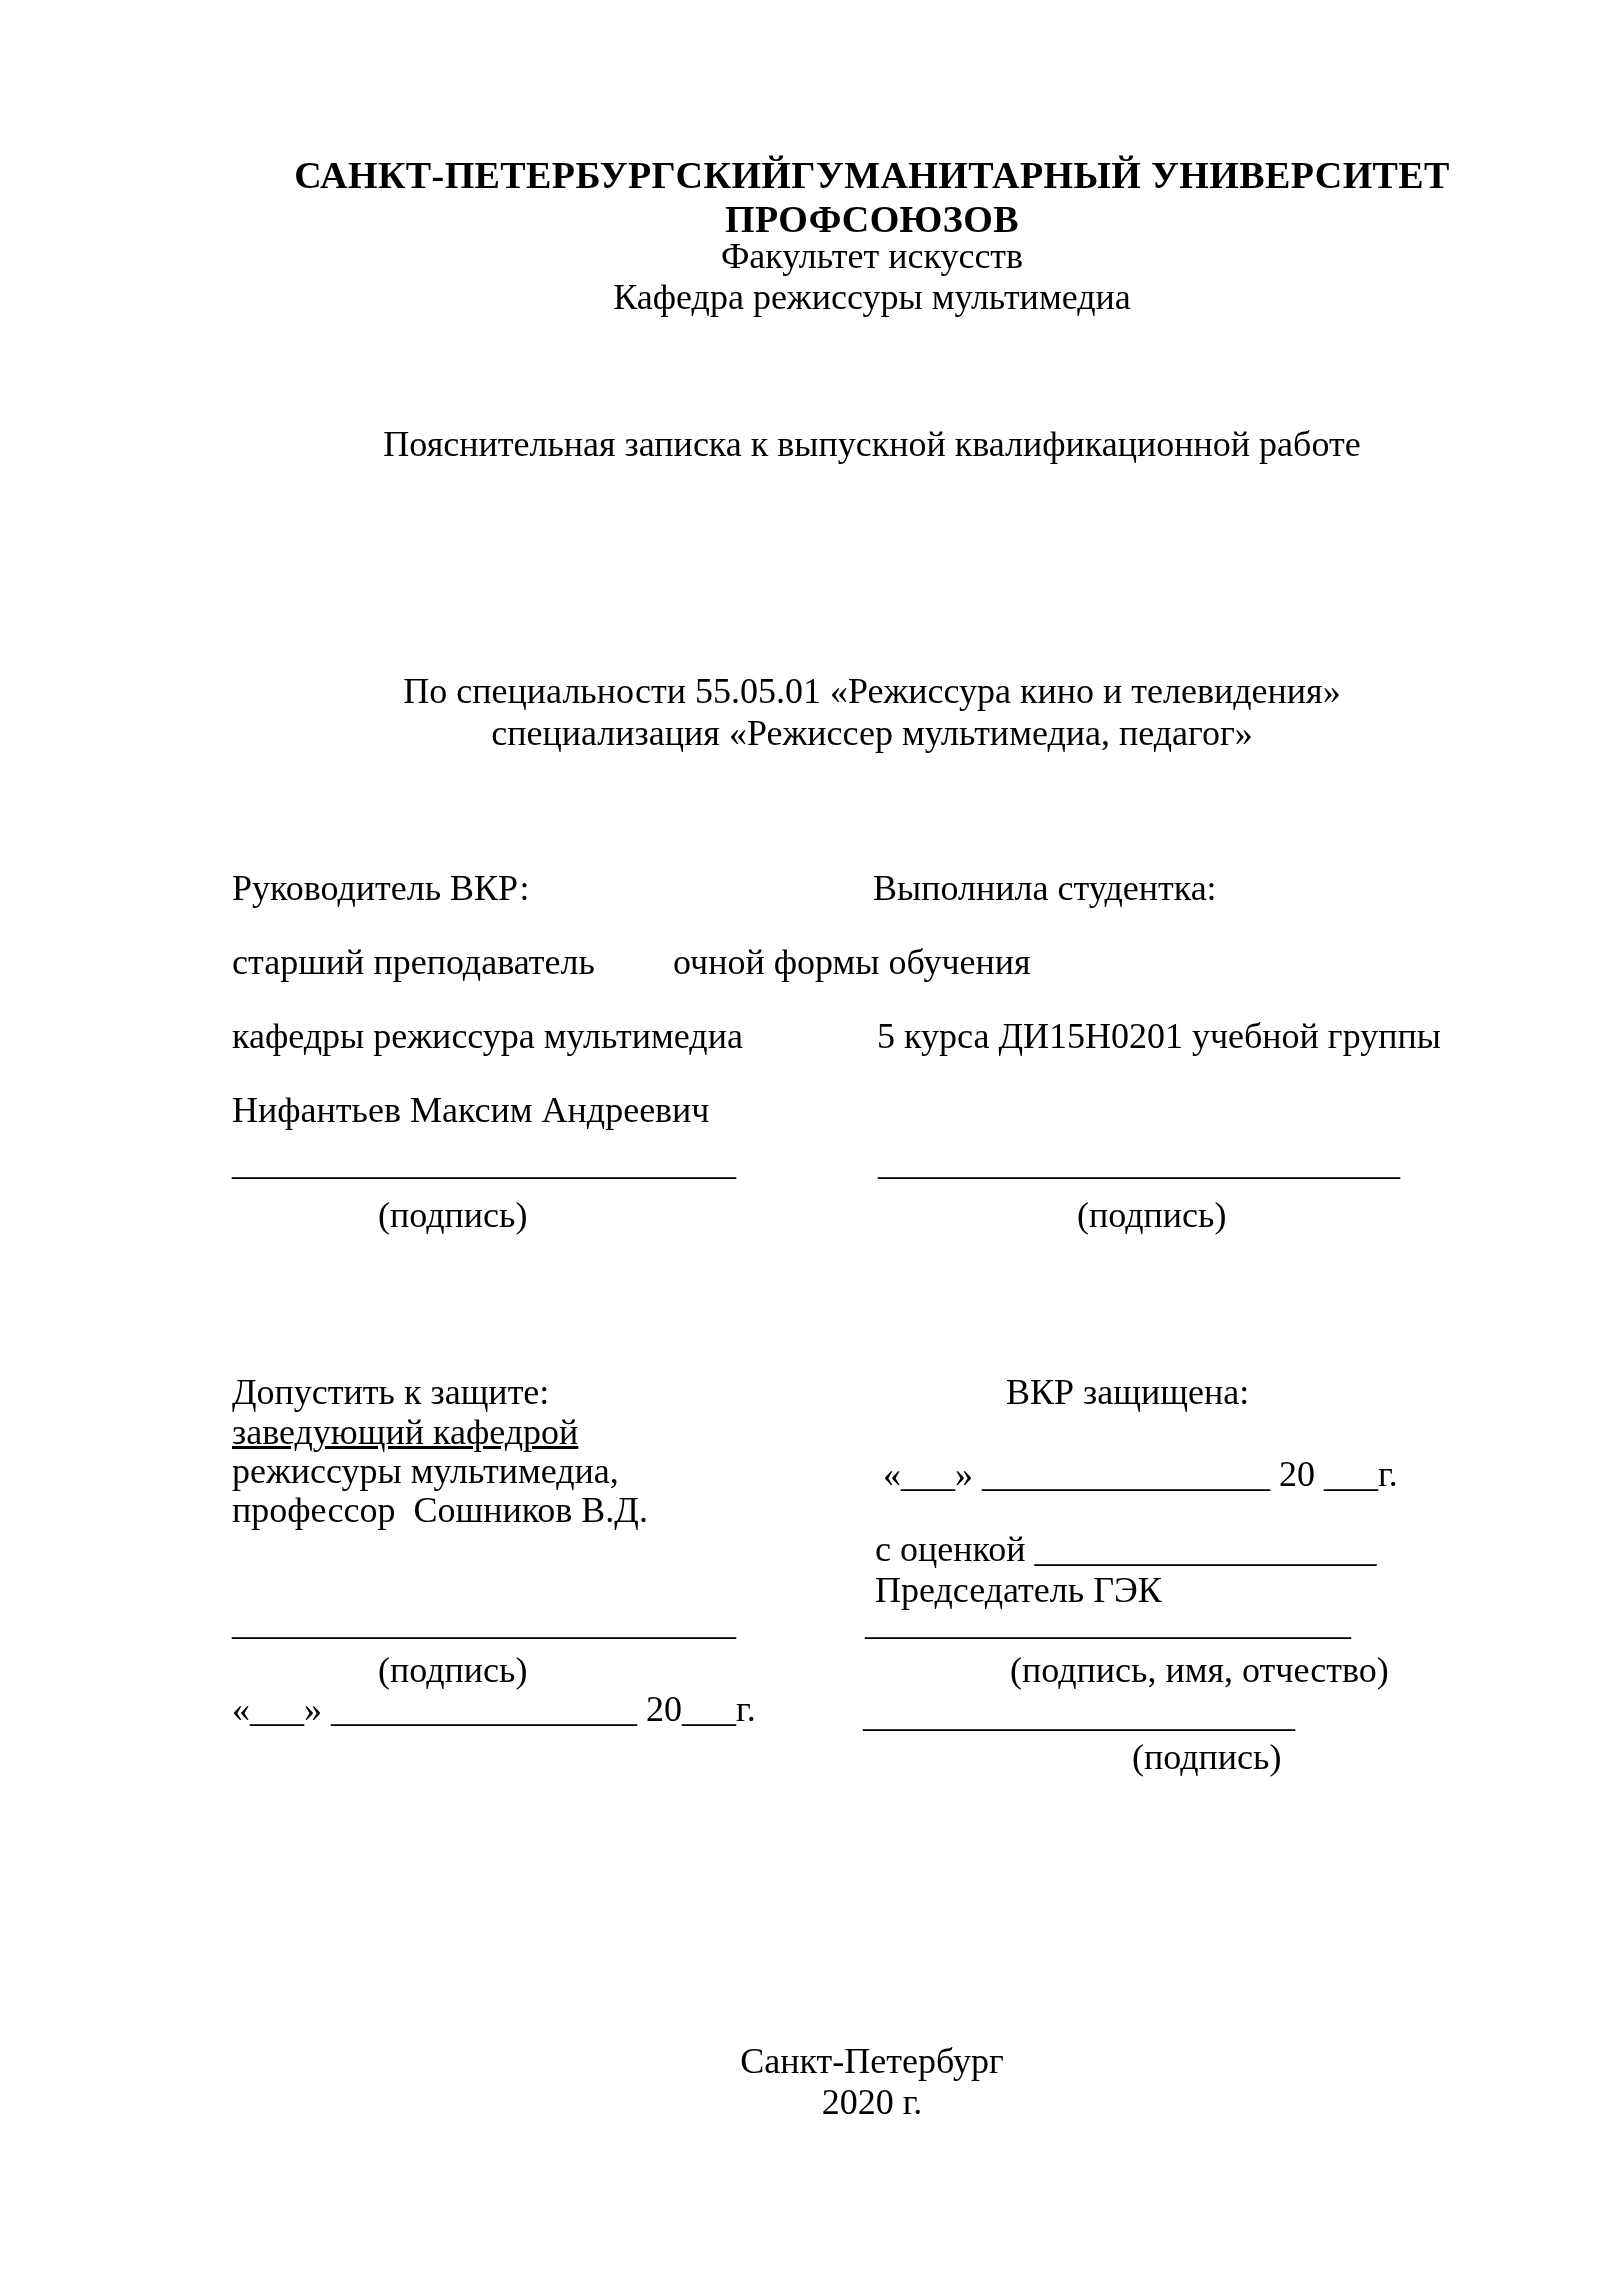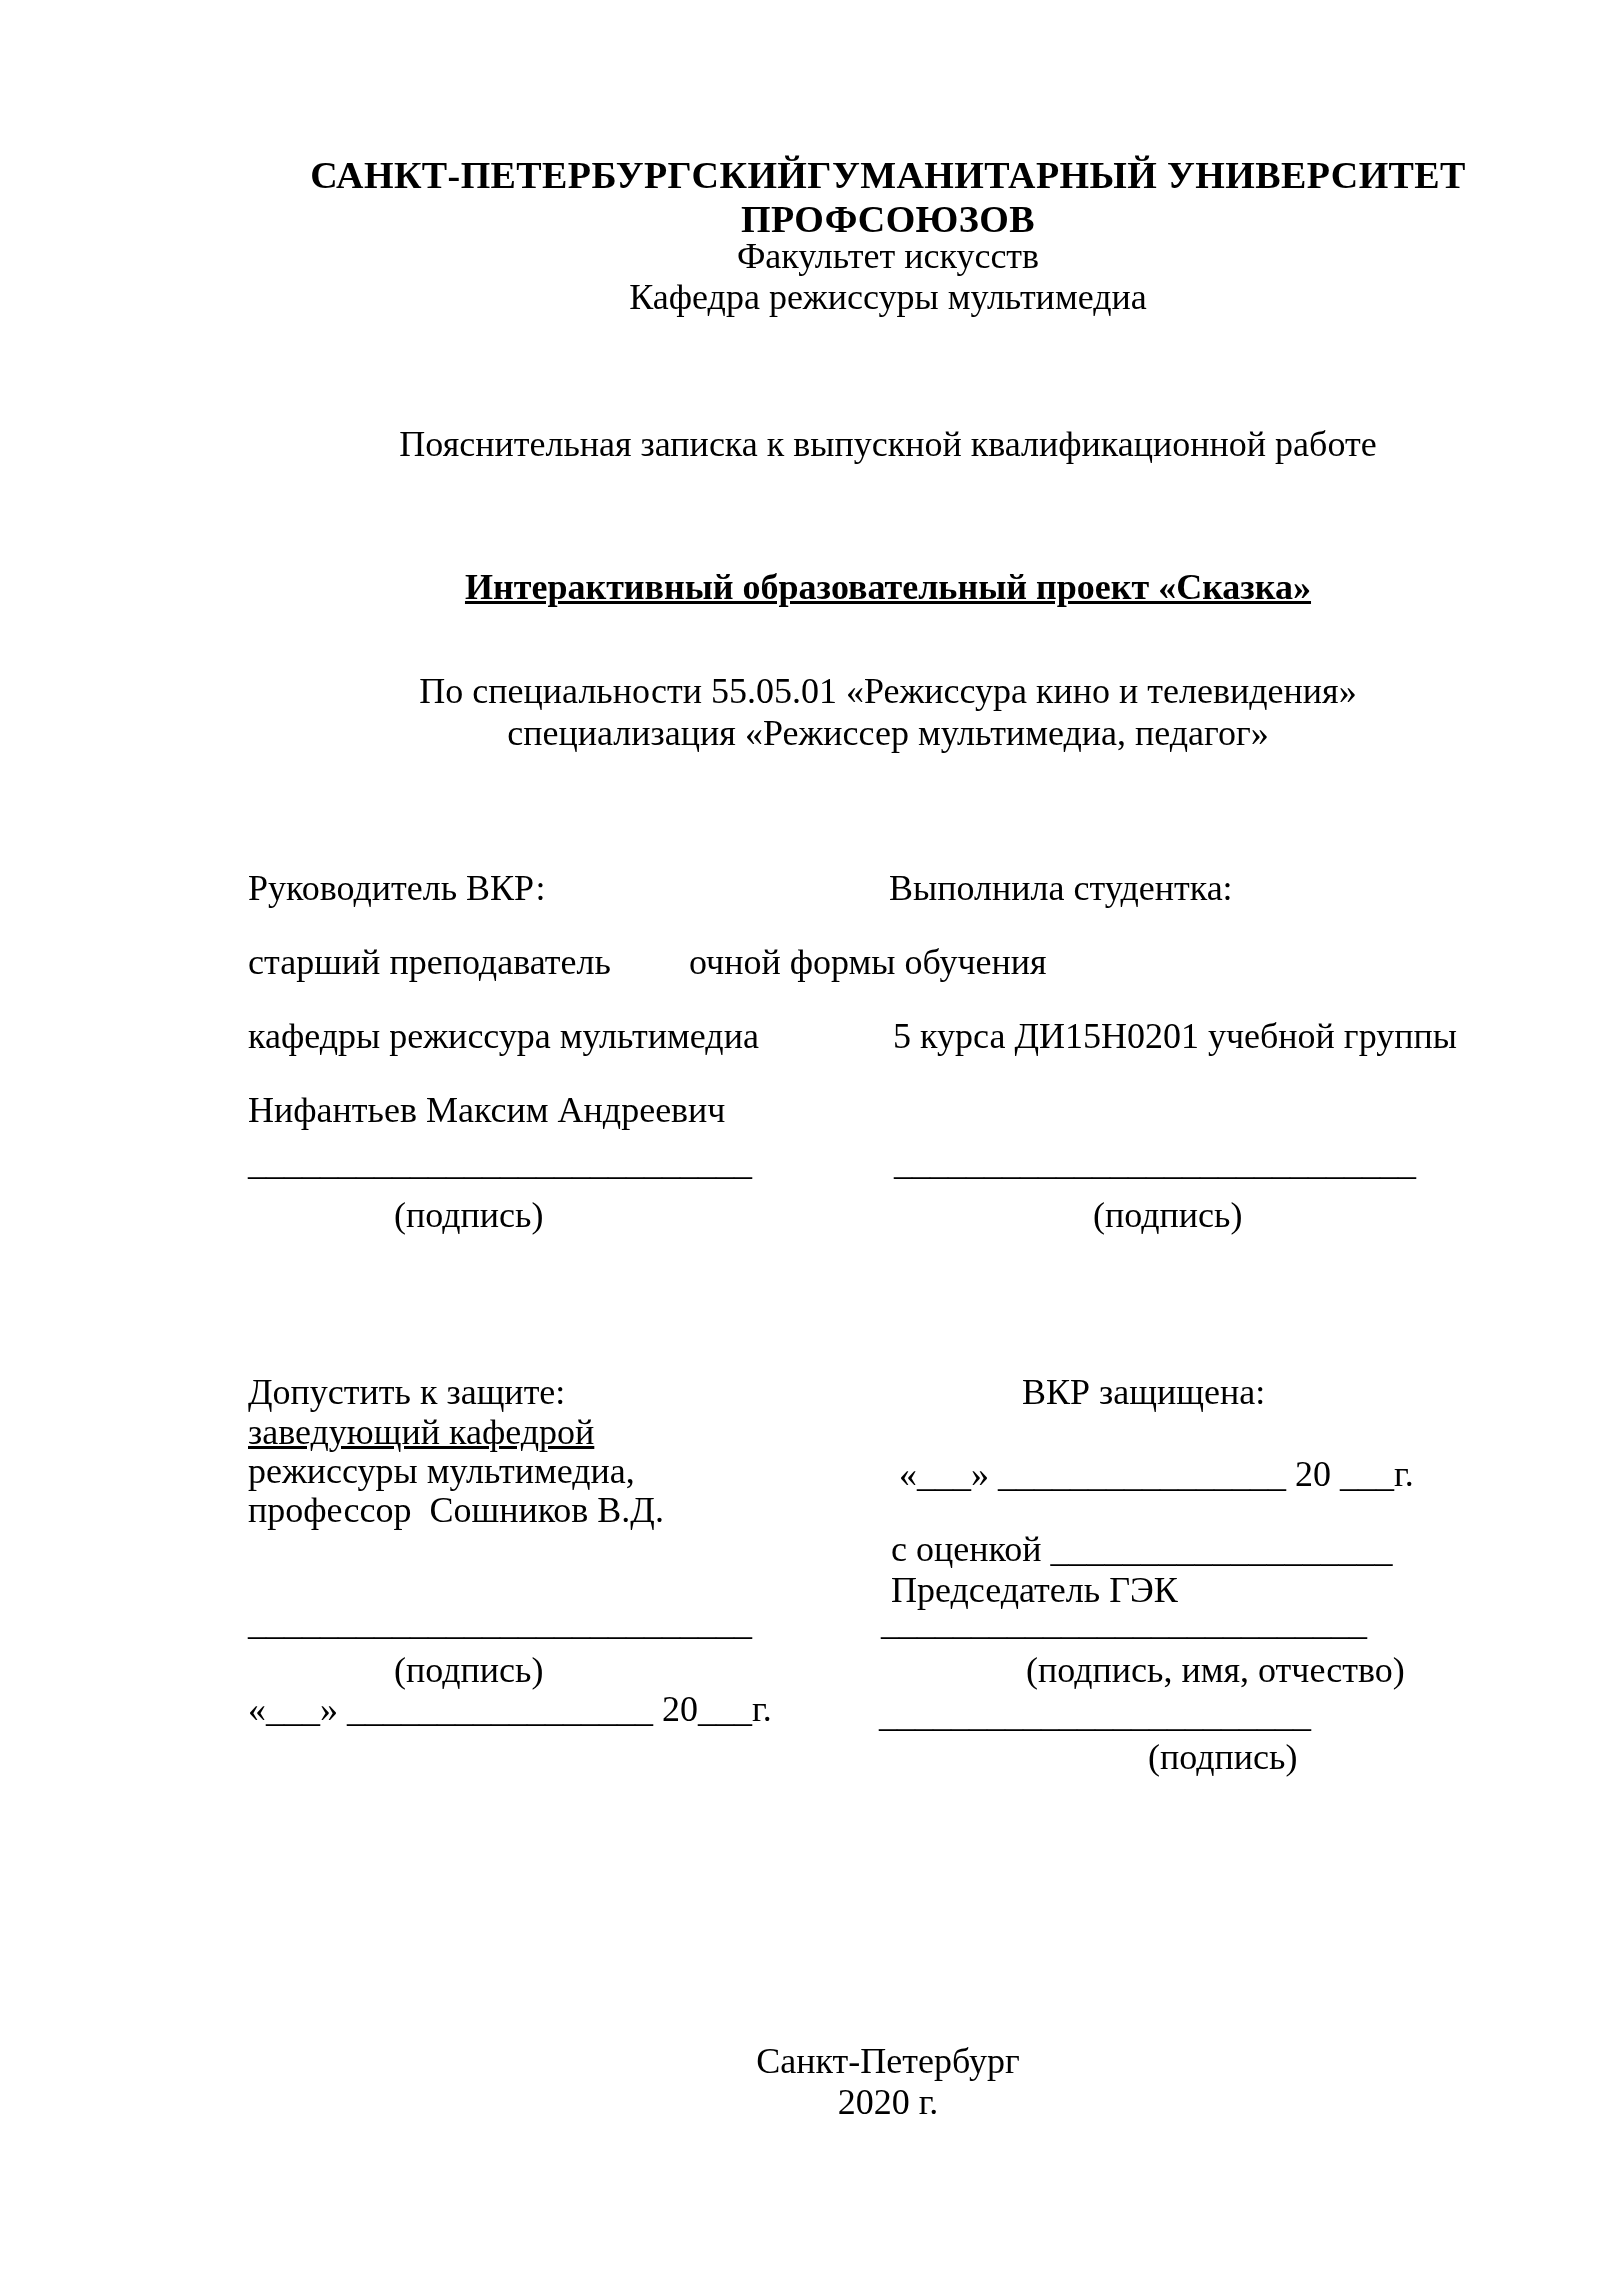--- a/index.html
+++ b/index.html
@@ -15,21 +15,20 @@
     font-family: "Liberation Serif", "DejaVu Serif", serif;
     color: #000000;
     overflow: hidden;
   }
   .t {
     position: absolute;
     font-size: 36px;
     line-height: 1.15;
     white-space: pre;
     color: #000000;
-    margin-left: 16px;
   }
   .center {
     left: 232px;
     width: 1280px;
     text-align: center;
     white-space: normal;
   }
   .bold { font-weight: bold; }
   .underline { text-decoration: underline; }
   .hdr { font-size: 38px; letter-spacing: 0.4px; }
@@ -38,21 +37,20 @@
 <body>
 
 <div class="page">
 
   <div class="t center bold hdr" style="top:154px;">САНКТ-ПЕТЕРБУРГСКИЙГУМАНИТАРНЫЙ УНИВЕРСИТЕТ ПРОФСОЮЗОВ</div>
   <div class="t center" style="top:277px;">Кафедра режиссуры мультимедиа</div>
   <div class="t center" style="top:236px;">Факультет искусств</div>
 
   <div class="t center" style="top:424px;">Пояснительная записка к выпускной квалификационной работе</div>
 
-  <div class="t center bold underline" style="top:567px;">Интерактивный образовательный проект «Сказка»</div>
 
   <div class="t center" style="top:671px;">По специальности 55.05.01 «Режиссура кино и телевидения»</div>
   <div class="t center" style="top:713px;">специализация «Режиссер мультимедиа, педагог»</div>
 
   <div class="t" style="top:868px; left:232px;">Руководитель ВКР:</div>
   <div class="t" style="top:868px; left:873px;">Выполнила студентка:</div>
 
   <div class="t" style="top:942px; left:232px;">старший преподаватель</div>
   <div class="t" style="top:942px; left:673px;">очной формы обучения</div>
 

